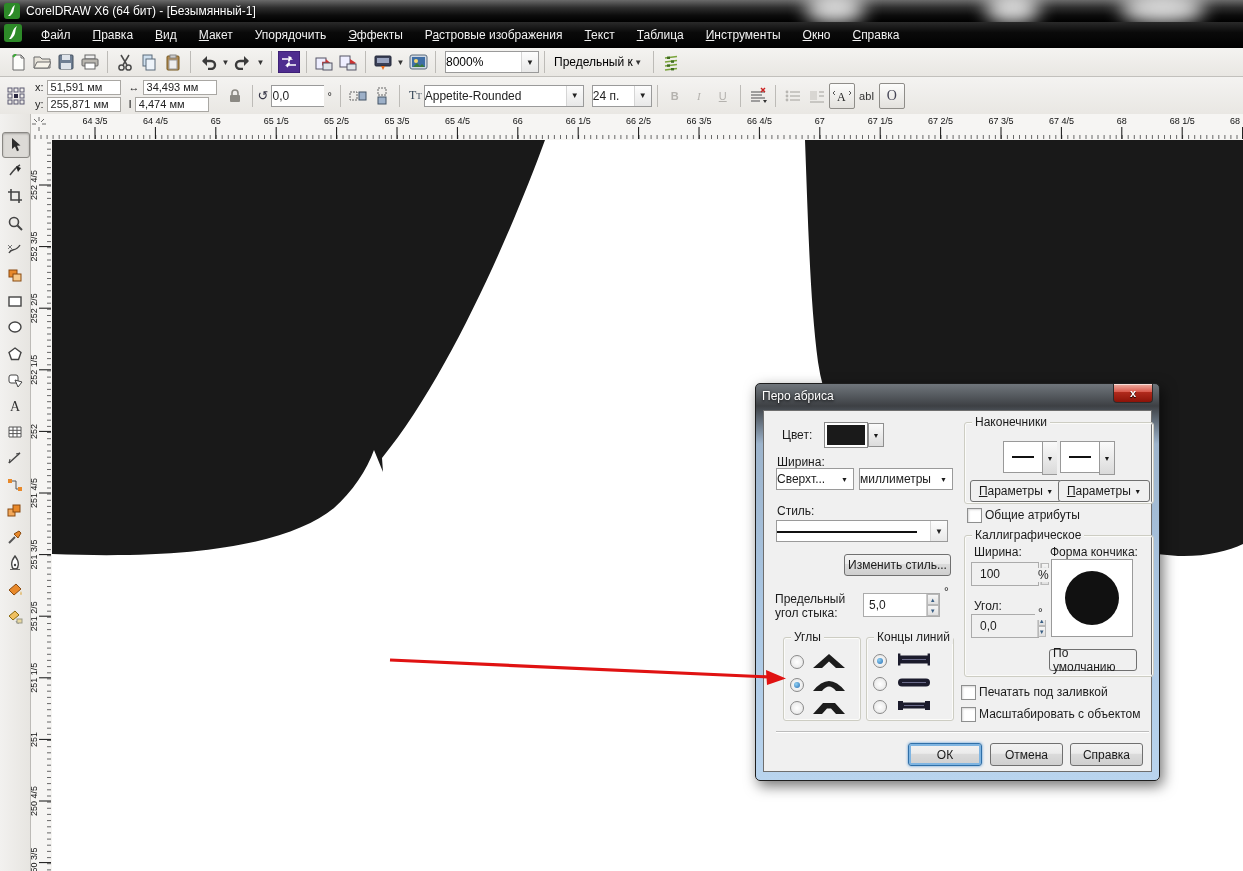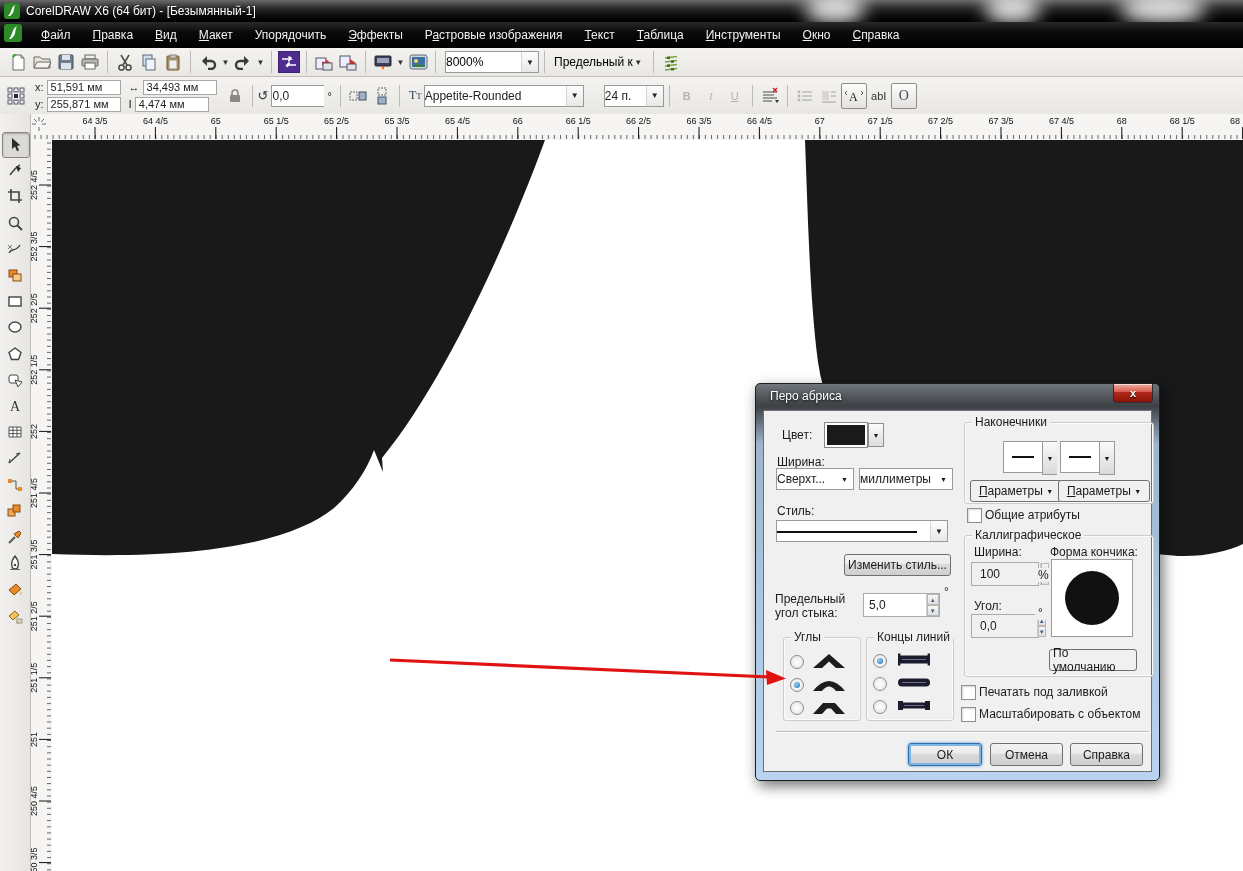--- a/index.html
+++ b/index.html
@@ -51,21 +51,21 @@
     border-bottom:1px solid #8b8986;}
   #vruler{position:absolute;left:30px;top:140px;width:22px;height:731px;background:#f6f5f3;
     border-right:1px solid #8b8986;}
   #ruler-origin{position:absolute;left:31px;top:116px;}
   #canvas{position:absolute;left:52px;top:140px;width:1191px;height:731px;background:#fff;}
   
   #dialog{position:absolute;left:755px;top:383px;width:403px;height:396px;z-index:10;
     border-radius:5px;border:1px solid #1e1e1e;
     background:linear-gradient(180deg,#70767c,#3d4044 22px,#9db4cc 60px,#aac6e2 55%,#b9d4ee);
     box-shadow:3px 5px 14px rgba(0,0,0,.55);}
-  #dlg-title{position:absolute;left:14px;top:5px;font-size:12px;color:#fff;
+  #dlg-title{position:absolute;left:6px;top:5px;font-size:12px;color:#fff;
     text-shadow:0 1px 3px #000;}
   #dlg-close{position:absolute;right:6px;top:0;width:38px;height:18px;
     border:1px solid #2c2c2c;border-top:none;border-radius:0 0 4px 4px;
     background:linear-gradient(#f0b0a4,#d8574a 45%,#b02a1c 46%,#8c1308);
     color:#fff;font-size:11px;font-weight:bold;display:flex;align-items:center;justify-content:center;
     text-shadow:0 1px 1px #000;box-shadow:inset 0 1px 0 rgba(255,255,255,.6);}
   #dlg-body{position:absolute;left:7px;top:26px;width:387px;height:360px;background:#f0f0f0;
     border:1px solid #6e6e6e;font-size:12px;color:#1a1a1a;}
   .dl{position:absolute;white-space:nowrap;}
   .grp{position:absolute;border:1px solid #cdcdc3;border-radius:3px;
@@ -327,21 +327,21 @@
           <rect x="4" y="1" width="8" height="7" fill="none" stroke="#666" stroke-dasharray="2 1"></rect>
           <rect x="4" y="10" width="8" height="7" fill="#9db0c8" stroke="#456"></rect>
         </svg>
     </span>
     <span class="tb-sep"></span>
     <span style="font-size:12px;color:#345;margin:0 2px 0 4px;font-family:'Liberation Serif',serif">T<span style="font-size:9px">T</span></span>
     <span class="combo" style="width:158px">
       <span class="c-val">Appetite-Rounded</span>
       <span class="c-arrow">▼</span>
     </span>
-    <span class="combo" style="width:58px;margin-left:20px">
+    <span class="combo" style="width:58px;margin-left:8px">
       <span class="c-val">24 п.</span>
       <span class="c-arrow">▼</span>
     </span>
     <span class="tb-sep"></span>
     <span class="tb-btn dis" style="font-weight:bold">B</span>
     <span class="tb-btn dis" style="font-style:italic;font-family:'Liberation Serif',serif">I</span>
     <span class="tb-btn dis" style="text-decoration:underline">U</span>
     <span class="tb-sep"></span>
     <span class="tb-btn">
       <svg width="20" height="18">

